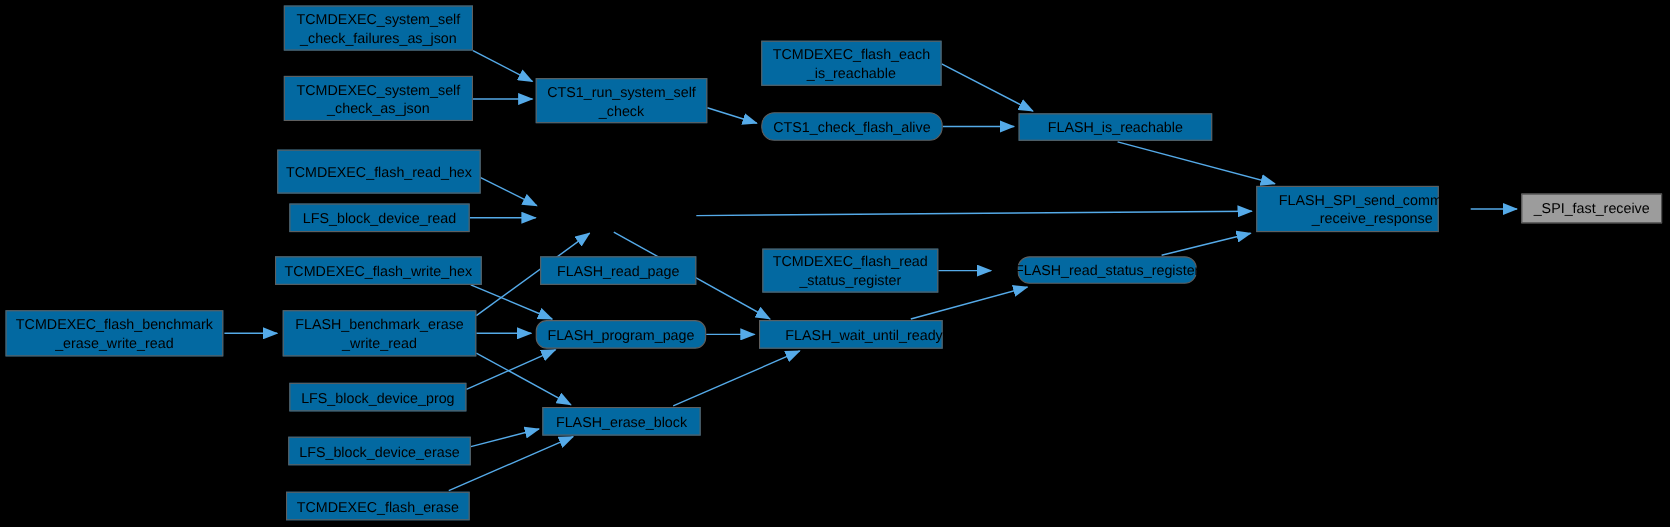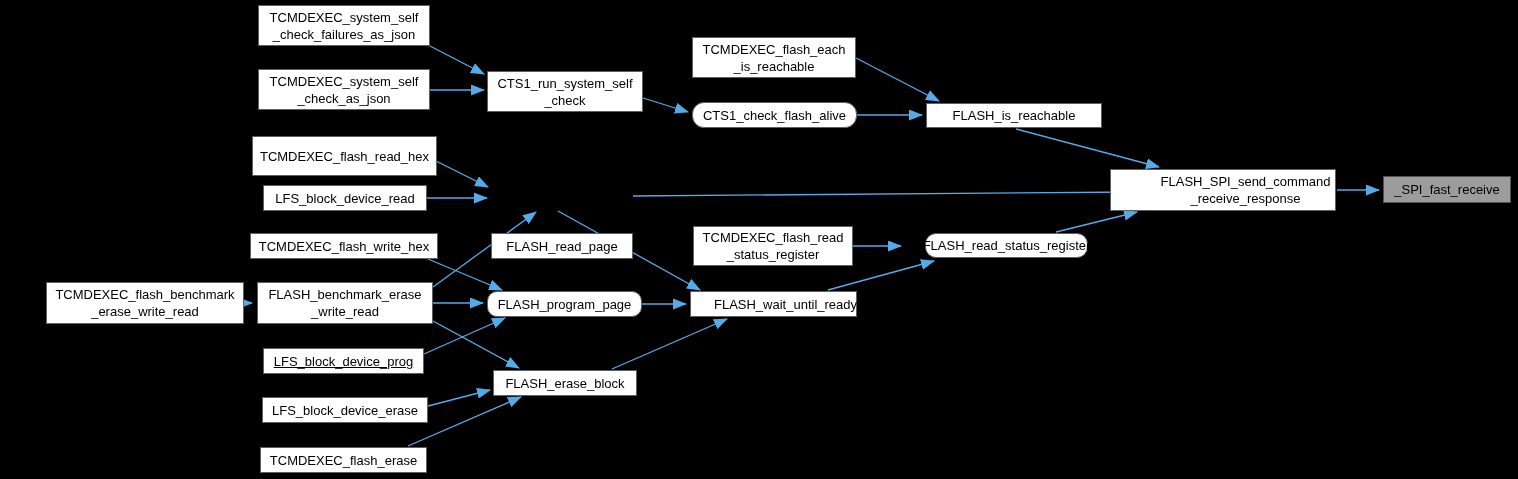--- a/index.html
+++ b/index.html
@@ -24,21 +24,21 @@
     display: block;
   }
   .node {
     position: absolute;
     box-sizing: border-box;
     display: flex;
     align-items: center;
     justify-content: center;
     text-align: center;
     white-space: pre-line;
-    background: #ffffff;
+    background: #0369a1;
     border: 1.5px solid #5f5f5f;
     color: #000000;
     font-size: 13px;
     line-height: 17px;
     cursor: pointer;
   }
   .node.external {
     background: #9c9c9c;
     border-color: #525252;
   }
@@ -84,36 +84,36 @@
       </g>
   </svg>
 
 <div class="node" style="left: 258px; top: 5px; width: 172px; height: 41px;">TCMDEXEC_system_self
 _check_failures_as_json</div>
     <div class="node" style="left: 258px; top: 69px; width: 172px; height: 41px;">TCMDEXEC_system_self
 _check_as_json</div>
     <div class="node" style="left: 252px; top: 136px; width: 185px; height: 40px;">TCMDEXEC_flash_read_hex</div>
     <div class="node" style="left: 263px; top: 185px; width: 164px; height: 26px;">LFS_block_device_read</div>
     <div class="node" style="left: 250px; top: 233px; width: 188px; height: 26px;">TCMDEXEC_flash_write_hex</div>
-    <div class="node" style="left: 5px; top: 282px; width: 198px; height: 42px; margin-left: 41px;">TCMDEXEC_flash_benchmark
+    <div class="node" style="left: 5px; top: 282px; width: 198px; height: 42px;">TCMDEXEC_flash_benchmark
 _erase_write_read</div>
     <div class="node" style="left: 257px; top: 282px; width: 176px; height: 42px;">FLASH_benchmark_erase
 _write_read</div>
-    <div class="node" style="left: 263px; top: 348px; width: 161px; height: 26px; text-decoration: underline;">LFS_block_device_prog</div>
+    <div class="node" style="left: 263px; top: 348px; width: 161px; height: 26px;">LFS_block_device_prog</div>
     <div class="node" style="left: 262px; top: 397px; width: 166px; height: 26px;">LFS_block_device_erase</div>
     <div class="node" style="left: 260px; top: 447px; width: 167px; height: 26px;">TCMDEXEC_flash_erase</div>
     <div class="node" style="left: 487px; top: 71px; width: 156px; height: 41px;">CTS1_run_system_self
 _check</div>
     <div class="node" style="left: 692px; top: 37px; width: 164px; height: 41px;">TCMDEXEC_flash_each
 _is_reachable</div>
     <div class="node" style="left: 692px; top: 102px; width: 165px; height: 26px; border-radius: 12px;">CTS1_check_flash_alive</div>
     <div class="node" style="left: 491px; top: 185px; width: 142px; height: 26px; margin-top: 48px;">FLASH_read_page</div>
     <div class="node" style="left: 487px; top: 291px; width: 155px; height: 26px; border-radius: 10px;">FLASH_program_page</div>
     <div class="node" style="left: 493px; top: 370px; width: 144px; height: 26px; text-align: center;">FLASH_erase_block</div>
     <div class="node" style="left: 693px; top: 226px; width: 160px; height: 40px;">TCMDEXEC_flash_read
 _status_register</div>
     <div class="node" style="left: 690px; top: 291px; width: 167px; height: 26px; padding-left: 24px;">FLASH_wait_until_ready</div>
     <div class="node" style="left: 926px; top: 103px; width: 176px; height: 25px;">FLASH_is_reachable</div>
     <div class="node" style="left: 925px; top: 233px; width: 163px; height: 25px; border-radius: 11px;">FLASH_read_status_register</div>
-    <div class="node" style="left: 1110px; top: 169px; width: 226px; height: 42px; padding-left: 45px;">FLASH_SPI_send_command
+    <div class="node" style="left: 1142px; top: 169px; width: 166px; height: 42px; padding-left: 45px;">FLASH_SPI_send_command
 _receive_response</div>
     <div class="node external" style="left: 1383px; top: 176px; width: 128px; height: 27px;">_SPI_fast_receive</div>
   </div>
 
 </body></html>

